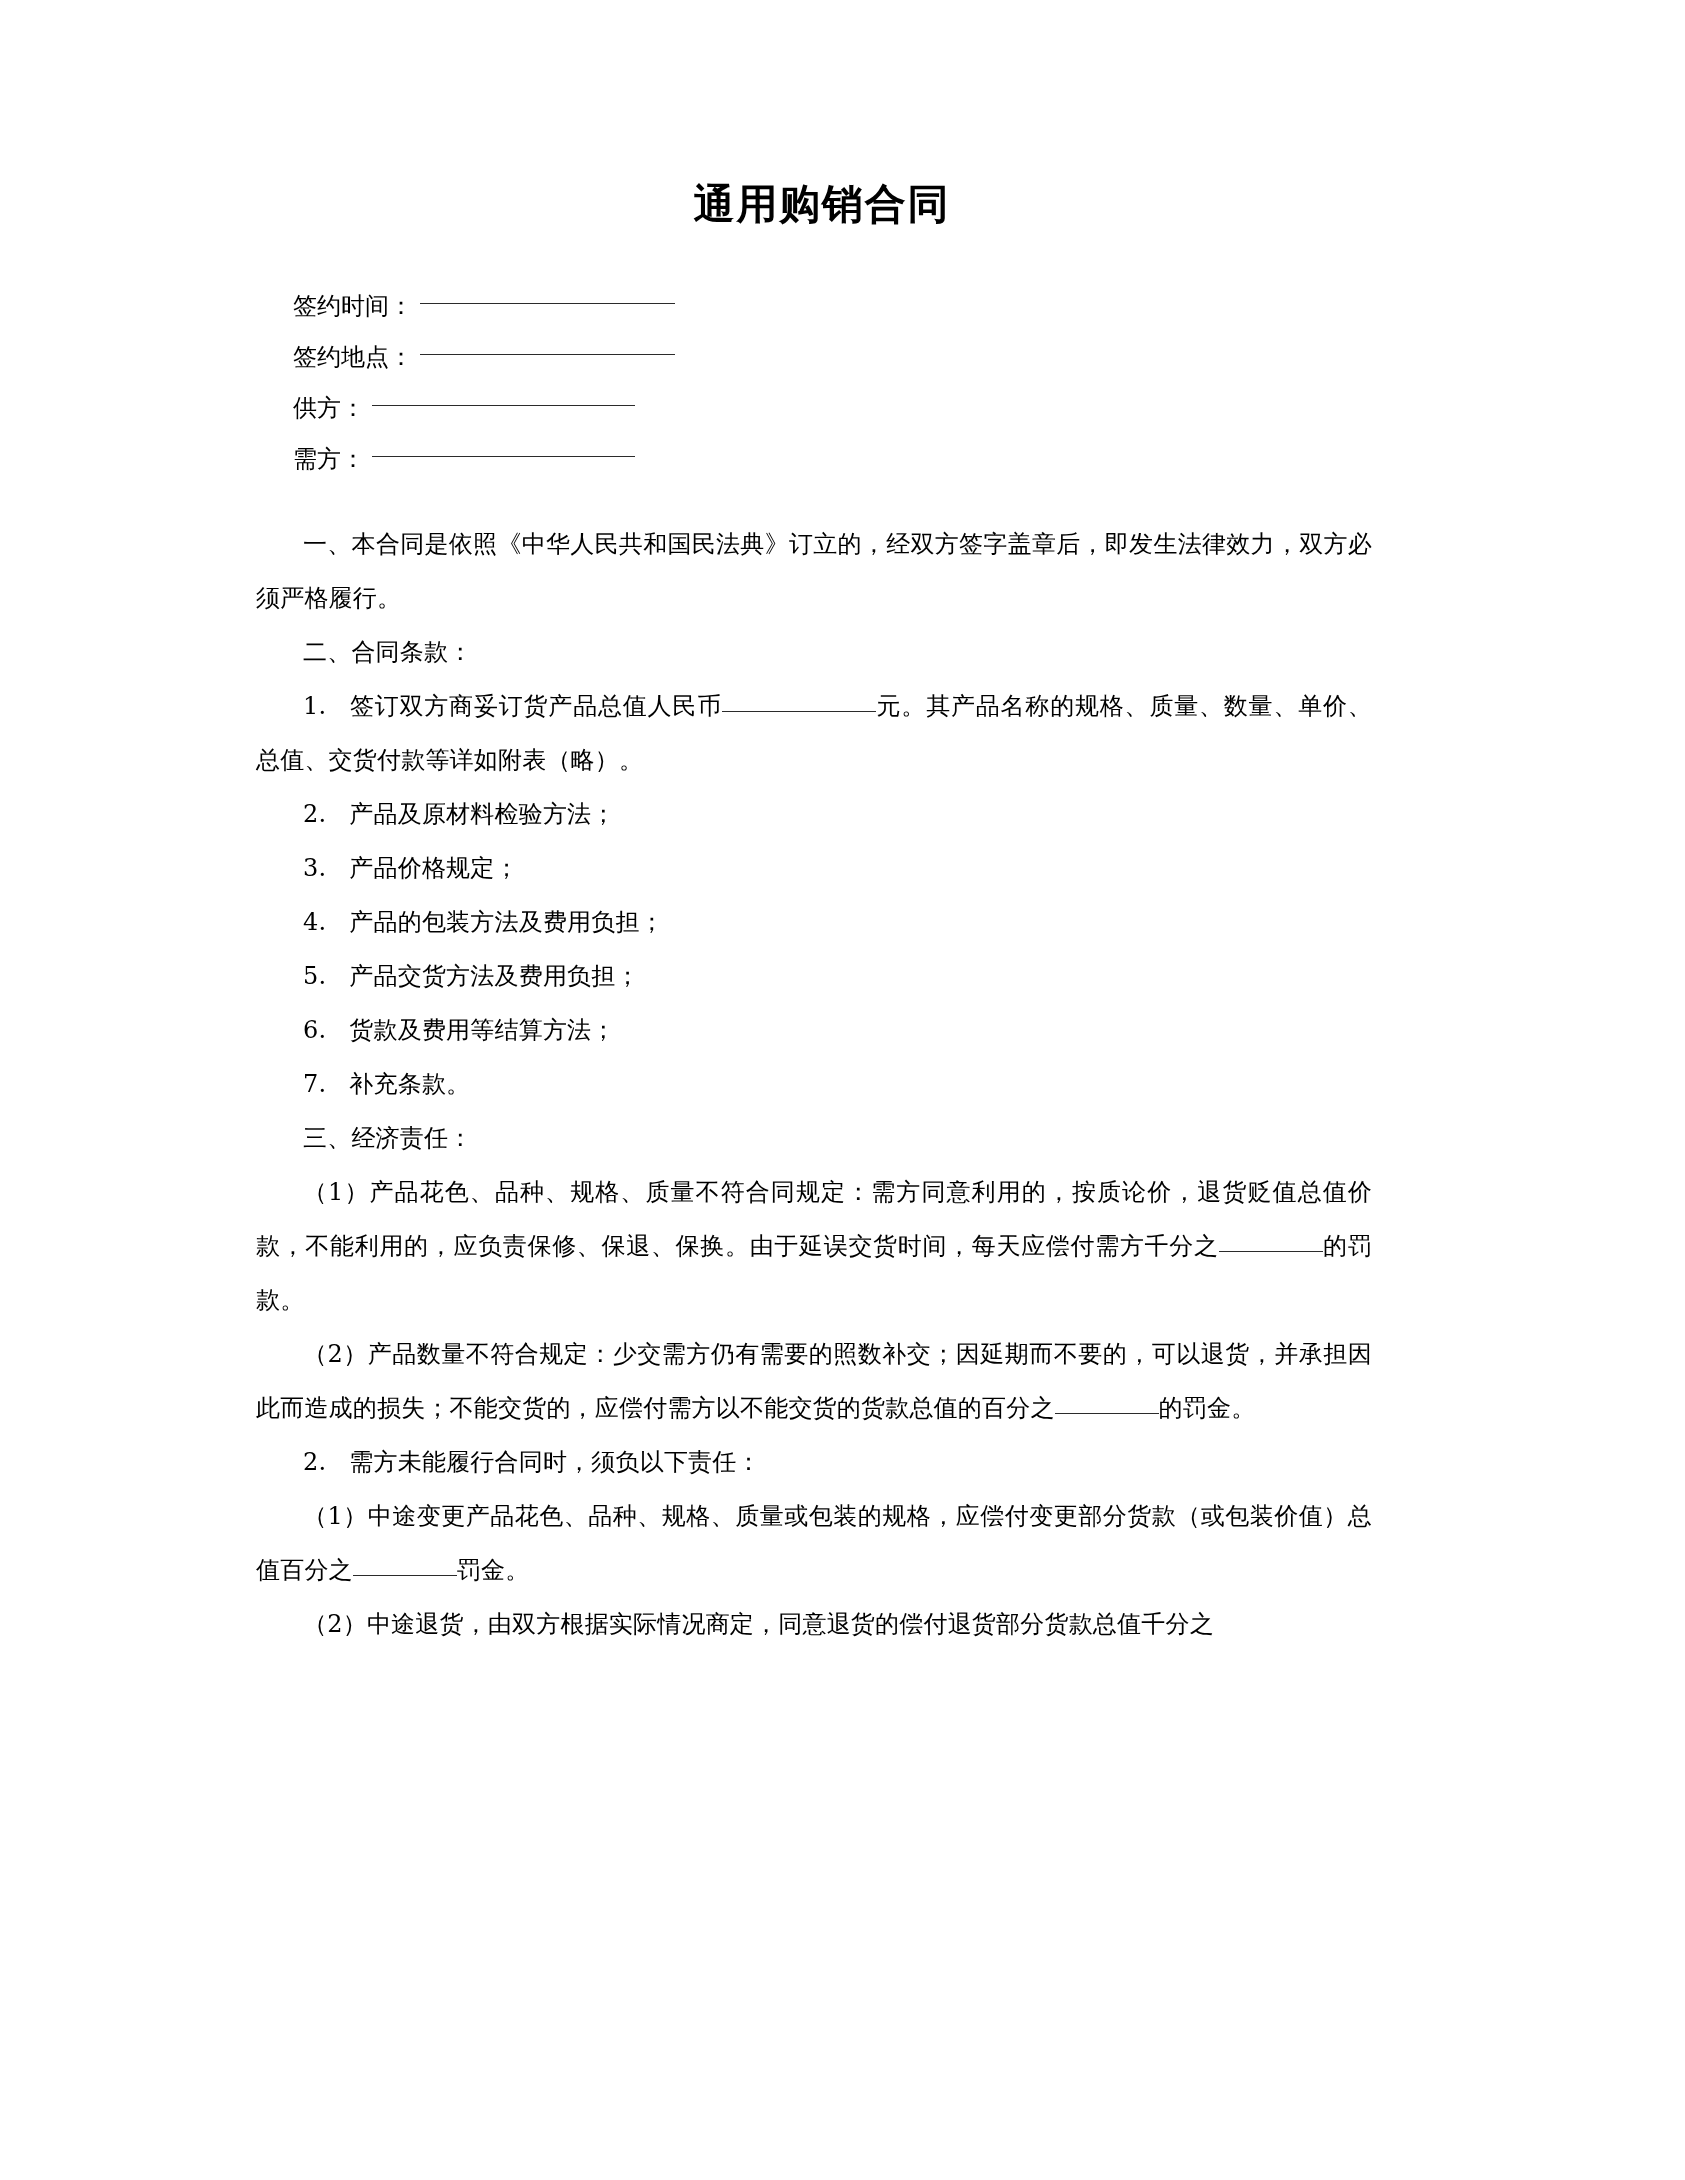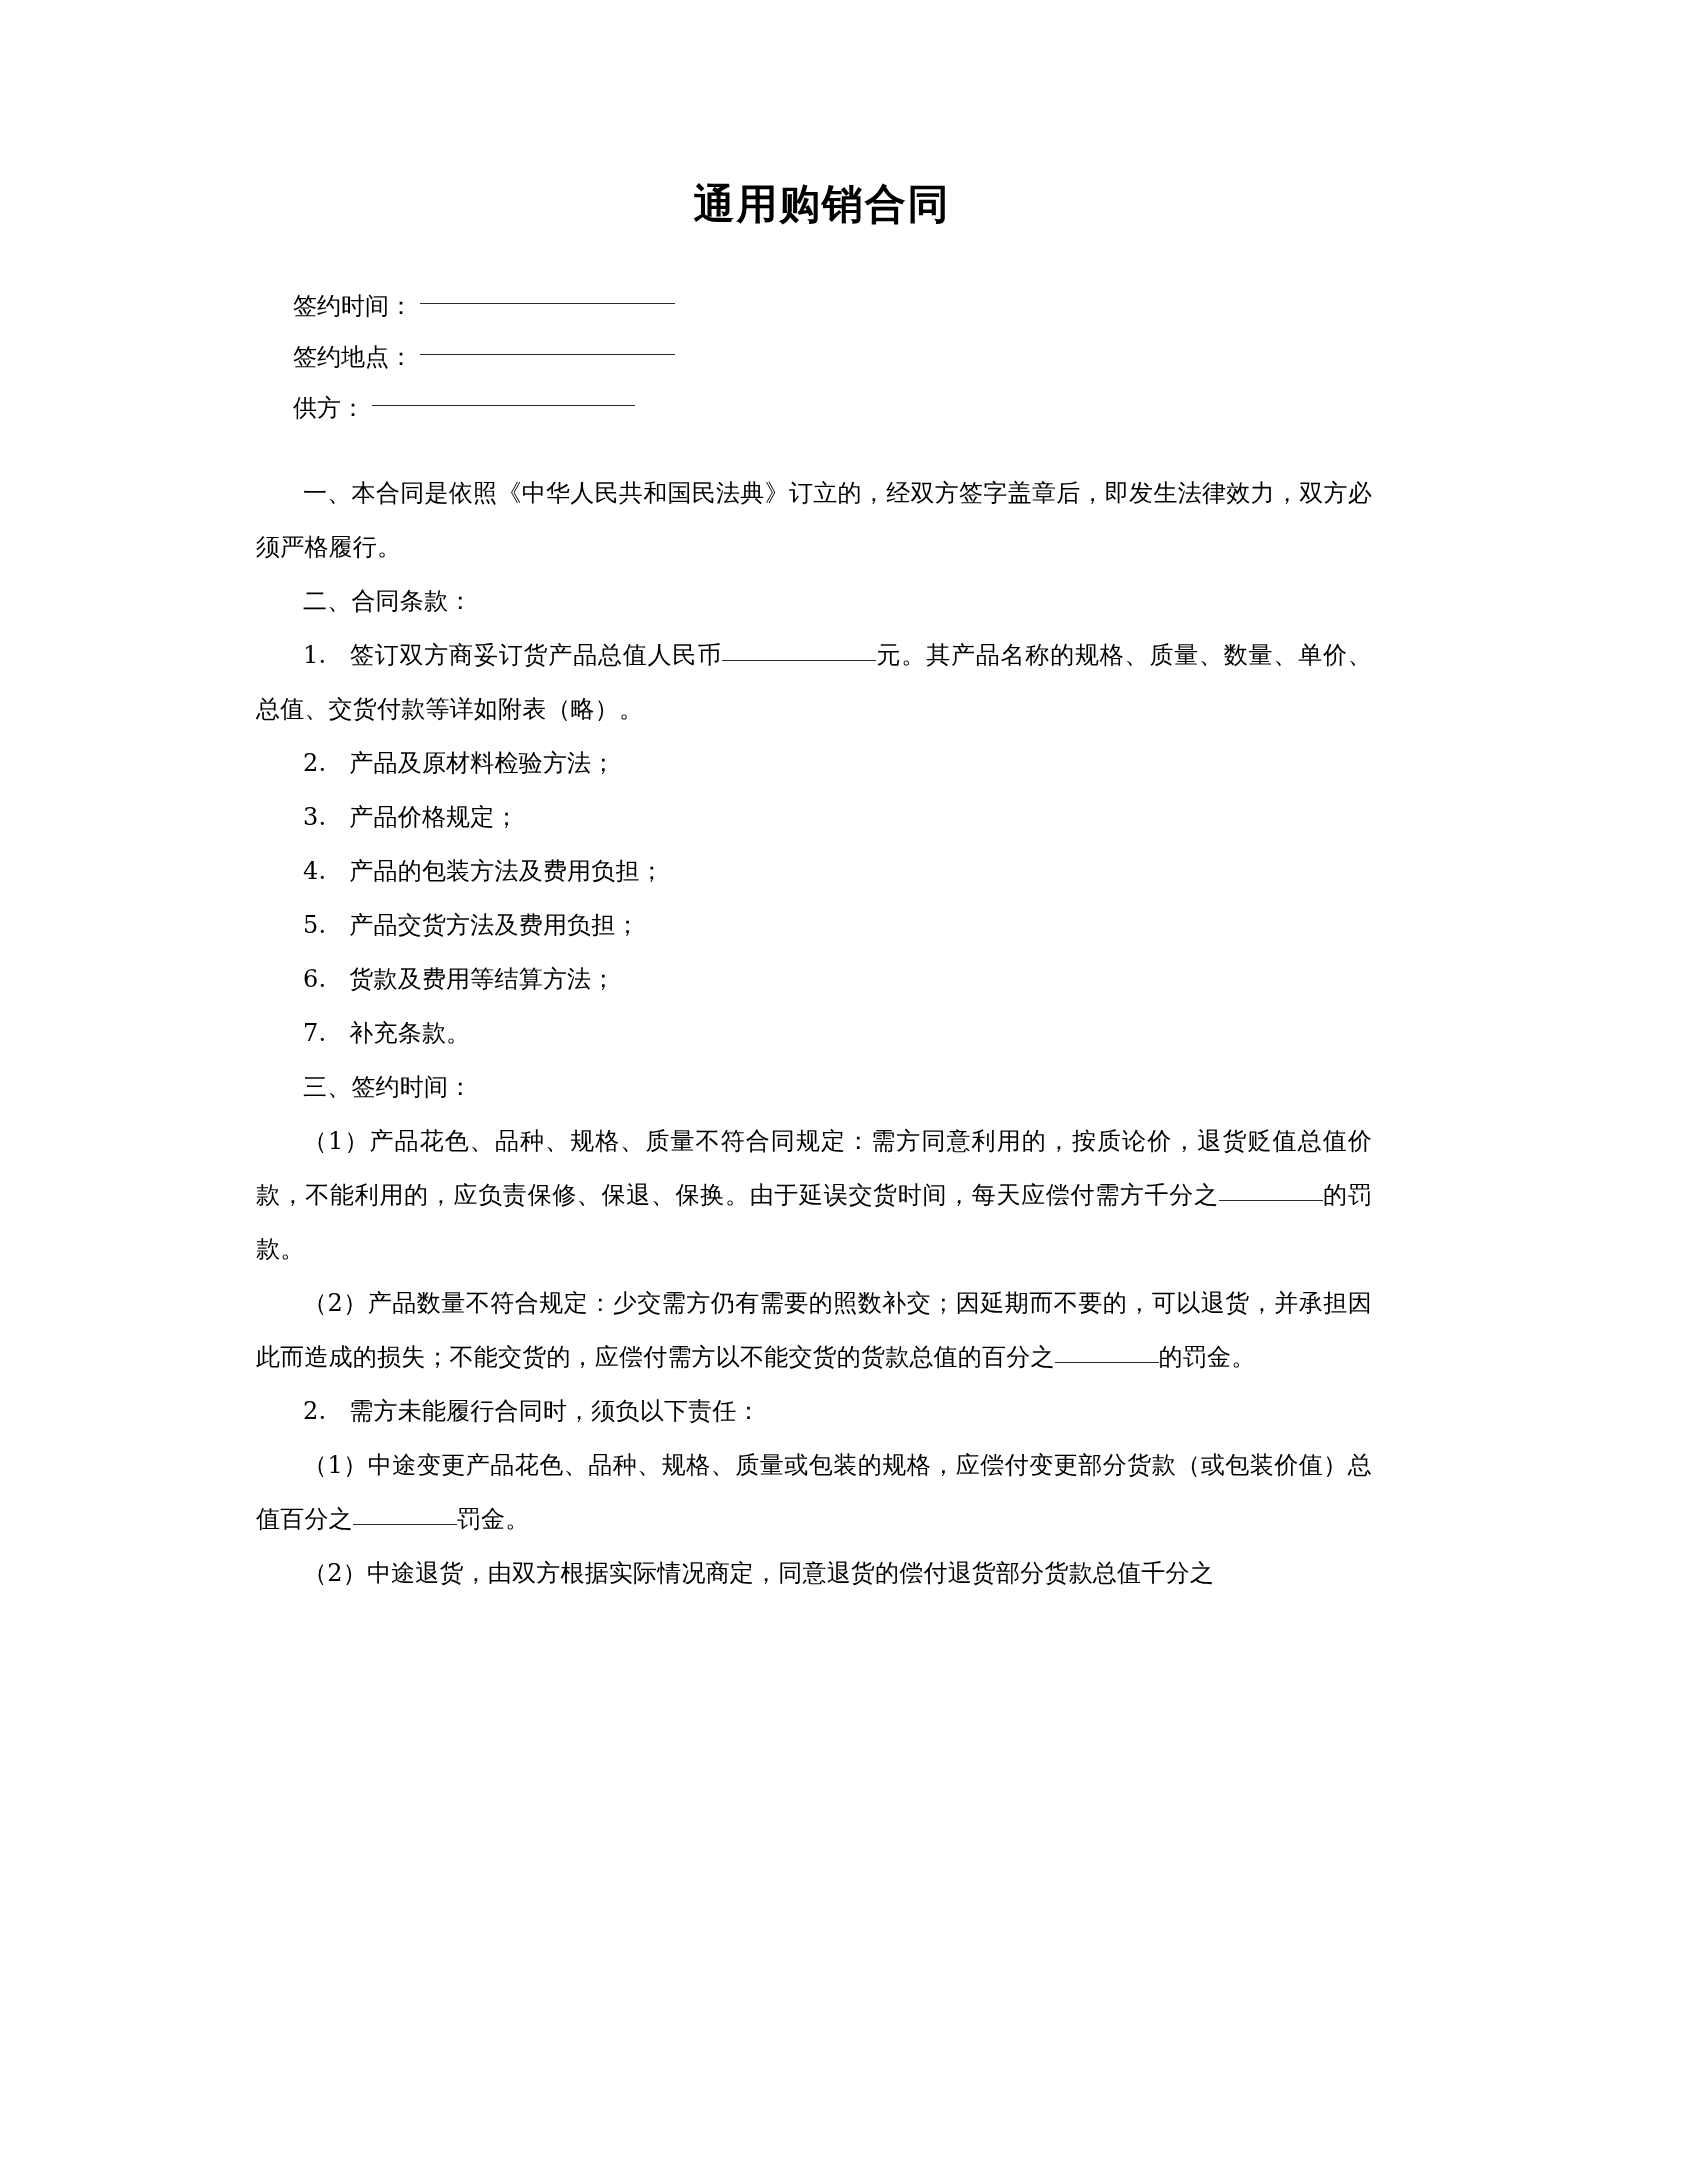--- a/index.html
+++ b/index.html
@@ -125,20 +125,24 @@
       <div class="field-row">
         <span class="field-label">签约地点：</span>
         <span class="field-rule rule-long"></span>
       </div>
 
       <div class="field-row">
         <span class="field-label">供方：</span>
         <span class="field-rule rule-short"></span>
       </div>
 
+      <div class="field-row">
+        <span class="field-label">需方：</span>
+        <span class="field-rule rule-short"></span>
+      </div>
 
     </div>
 
     <div class="body-text">
 
       <p class="para indent">一、本合同是依照《中华人民共和国民法典》订立的，经双方签字盖章后，即发生法律效力，双方必须严格履行。</p>
 
       <p class="para indent">二、合同条款：</p>
 
       <p class="para num"><span class="numlab">1.</span><span class="numgap"></span><span>签订双方商妥订货产品总值人民币</span><span class="blank blank-lg"></span><span>元。其产品名称的规格、质量、数量、单价、总值、交货付款等详如附表（略）。</span></p>
@@ -148,21 +152,21 @@
       <p class="para num"><span class="numlab">3.</span><span class="numgap"></span><span>产品价格规定；</span></p>
 
       <p class="para num"><span class="numlab">4.</span><span class="numgap"></span><span>产品的包装方法及费用负担；</span></p>
 
       <p class="para num"><span class="numlab">5.</span><span class="numgap"></span><span>产品交货方法及费用负担；</span></p>
 
       <p class="para num"><span class="numlab">6.</span><span class="numgap"></span><span>货款及费用等结算方法；</span></p>
 
       <p class="para num"><span class="numlab">7.</span><span class="numgap"></span><span>补充条款。</span></p>
 
-      <p class="para indent">三、签约时间：</p>
+      <p class="para indent">三、经济责任：</p>
 
 
       <p class="para indent"><span>（1）</span><span>产品花色、品种、规格、质量不符合同规定：需方同意利用的，按质论价，退货贬值总值价款，不能利用的，应负责保修、保退、保换。由于延误交货时间，每天应偿付需方千分之</span><span class="blank blank-md"></span><span>的罚款。</span></p>
 
       <p class="para indent"><span>（2）</span><span>产品数量不符合规定：少交需方仍有需要的照数补交；因延期而不要的，可以退货，并承担因此而造成的损失；不能交货的，应偿付需方以不能交货的货款总值的百分之</span><span class="blank blank-md"></span><span>的罚金。</span></p>
 
 
       <p class="para num"><span class="numlab">2.</span><span class="numgap"></span><span>需方未能履行合同时，须负以下责任：</span></p>
 
       <p class="para indent"><span>（1）</span><span>中途变更产品花色、品种、规格、质量或包装的规格，应偿付变更部分货款（或包装价值）总值百分之</span><span class="blank blank-md"></span><span>罚金。</span></p>

